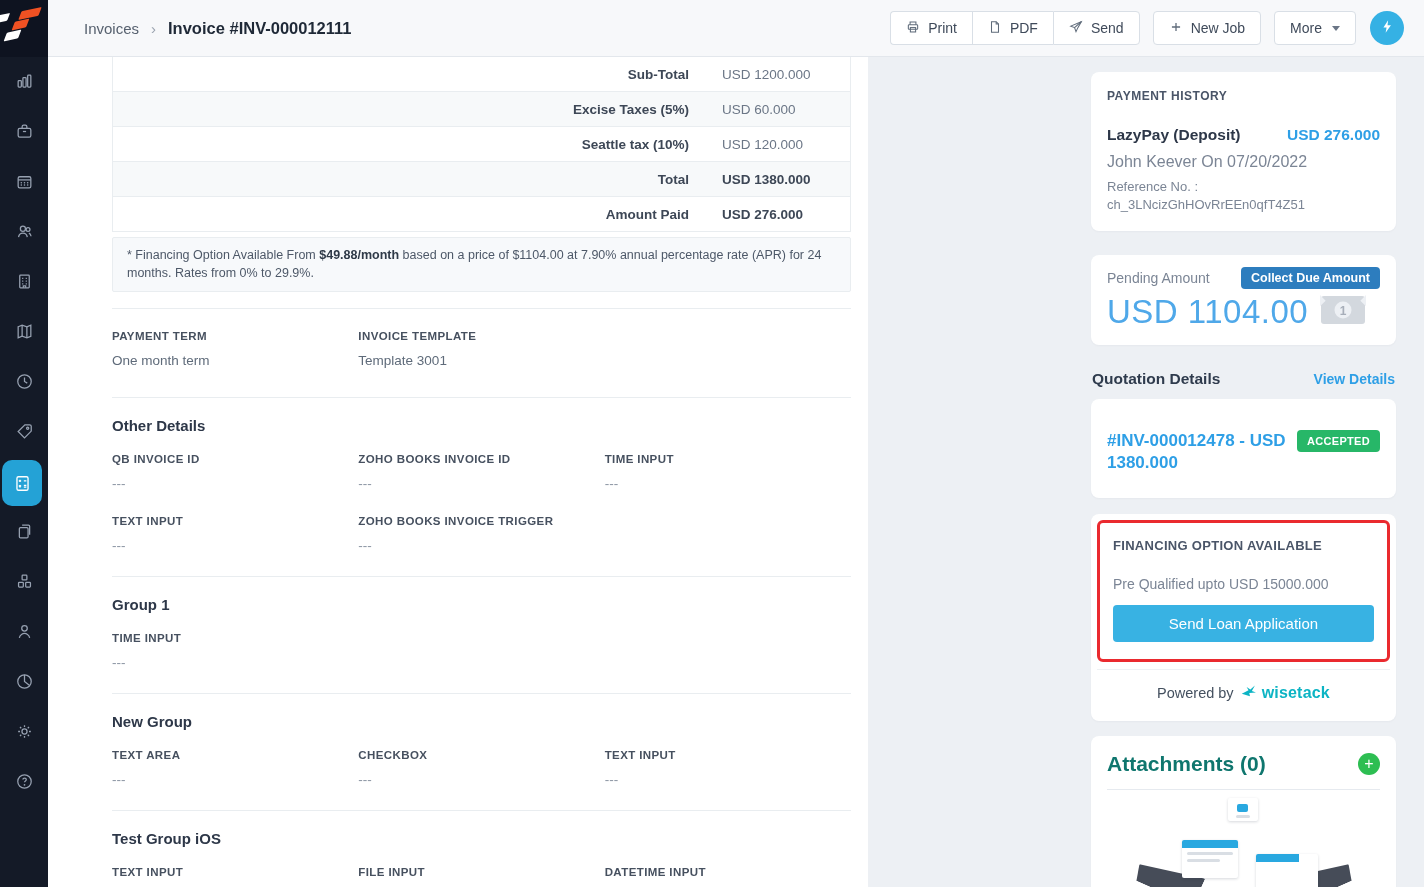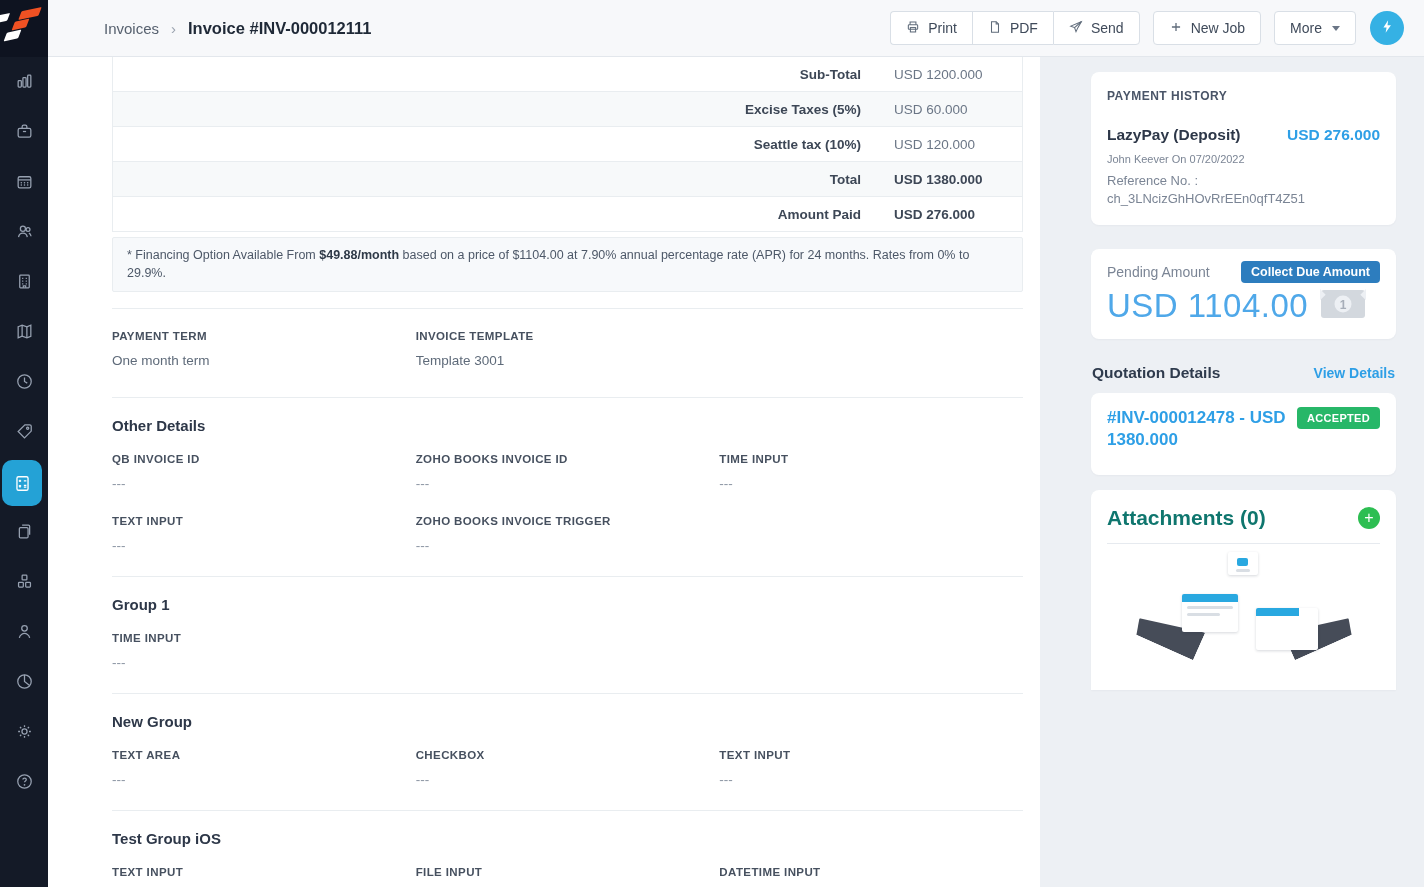--- a/index.html
+++ b/index.html
@@ -14,38 +14,38 @@
   .lg2 { left:14px; top:20px; width:13px; height:9px; background:#f05123; }
   .lg3 { left:6px;  top:31px; width:13px; height:9px; background:#ffffff; }
   .lg4 { left:-2px; top:14px; width:10px; height:8px; background:#ffffff; }
   .nav { padding-top:1px; }
   .nav-item { width:48px; height:50px; display:flex; align-items:center; justify-content:center; color:#97a1b1; cursor:pointer; }
   .nav-item svg { width:19px; height:19px; }
   .nav-item.active { justify-content:center; }
   .nav-item.active .pill { width:40px; height:46px; background:#24a2d6; border-radius:10px; display:flex; align-items:center; justify-content:center; color:#ffffff; margin-left:-4px; }
 
   
-  .topbar { position:absolute; left:48px; top:0; right:0; height:57px; background:#f7f8fa; border-bottom:1px solid #e3e7ec; display:flex; align-items:center; padding:0 20px 0 56px; z-index:4; }
+  .topbar { position:absolute; left:48px; top:0; right:0; height:57px; background:#f7f8fa; border-bottom:1px solid #e3e7ec; display:flex; align-items:center; padding:0 20px 0 36px; z-index:4; }
   .crumb-section { font-size:15px; color:#57616f; cursor:pointer; }
   .crumb-sep { margin:0 12px; color:#9aa3af; font-size:15px; }
   .crumb-current { font-size:16.5px; font-weight:700; color:#1f2937; }
   .actions { margin-left:auto; display:flex; align-items:center; }
   .btn { display:inline-flex; align-items:center; gap:8px; height:34px; padding:0 15px; background:#fff; border:1px solid #d9dfe6; color:#3f4a5a; font-size:14px; cursor:pointer; white-space:nowrap; }
   .btn svg { width:14px; height:14px; color:#5f6b7a; }
   .btn-group { display:flex; }
   .btn-group .btn { border-radius:0; border-right-width:0; }
   .btn-group .btn:first-child { border-radius:4px 0 0 4px; }
   .btn-group .btn:last-child { border-radius:0 4px 4px 0; border-right-width:1px; }
   .btn.single { border-radius:4px; margin-left:13px; }
   .caret { width:0; height:0; border-left:4px solid transparent; border-right:4px solid transparent; border-top:5px solid #6b7686; margin-left:2px; }
   .bolt-btn { width:34px; height:34px; border-radius:50%; background:#35b1e4; border:none; margin-left:14px; display:flex; align-items:center; justify-content:center; cursor:pointer; }
   .bolt-btn svg { width:15px; height:15px; fill:#fff; }
 
   
-  .main { position:absolute; left:48px; top:57px; width:992px; bottom:0; background:#ffffff; overflow:hidden; }
+  .main { position:absolute; left:48px; top:57px; width:820px; bottom:0; background:#ffffff; overflow:hidden; }
   .content { padding:0 17px 0 64px; }
 
   .totals { border-left:1px solid #e9edf0; border-right:1px solid #e9edf0; }
   .trow { display:flex; align-items:center; height:35px; border-bottom:1px solid #e9edf0; }
   .trow.alt { background:#f7f9fa; }
   .tlabel { flex:1; text-align:right; padding-right:33px; font-size:13.5px; font-weight:700; color:#3d4756; }
   .tvalue { width:128px; font-size:13.5px; color:#6b7686; }
   .trow.emph .tvalue { font-weight:700; color:#3d4756; }
 
   .note { margin-top:5px; background:#f7f9fb; border:1px solid #e9edf0; border-radius:2px; padding:9px 14px; font-size:12.5px; color:#4d5868; line-height:1.4; }
@@ -66,35 +66,35 @@
   
   .rail { position:absolute; left:1040px; top:57px; right:0; bottom:0; background:#edf0f4; padding:15px 28px 0 51px; overflow:hidden; }
   .card { background:#fff; border-radius:8px; box-shadow:0 1px 2px rgba(40,50,70,.04); }
 
   .ph-card { padding:17px 16px 18px; }
   .ph-title { font-size:12px; font-weight:700; letter-spacing:.5px; color:#4a5568; }
   .ph-entry { margin-top:23px; }
   .ph-row { display:flex; justify-content:space-between; align-items:baseline; }
   .ph-method { font-size:15.5px; font-weight:700; color:#2d3748; }
   .ph-amount { font-size:15.5px; font-weight:700; color:#2e9fe6; }
-  .ph-sub { margin-top:9px; font-size:11px; color:#7b8595; }
+  .ph-sub { margin-top:9px; font-size:16px; color:#7b8595; }
   .ph-ref { margin-top:7px; font-size:13px; color:#7b8595; line-height:1.35; word-break:break-all; }
 
   .pend-card { margin-top:24px; padding:12px 16px 14px;text-align:center; }
   .pend-row { display:flex; justify-content:space-between; align-items:center; }
   .pend-label { font-size:14px; color:#7b8595; }
   .pend-badge { background:#2d7dbe; color:#fff; font-size:12.5px; font-weight:700; border-radius:4px; padding:4px 10px; cursor:pointer; }
   .pend-amt-row { display:flex; align-items:center; gap:12px; margin-top:4px; }
   .pend-amount { font-size:33px; color:#4fa8e9; letter-spacing:.5px; }
 
   .quote-head { display:flex; justify-content:space-between; align-items:center; margin-top:25px; padding:0 1px; }
   .quote-title { font-size:15.5px; font-weight:700; color:#2f3b4d; }
   .quote-link { font-size:14px; font-weight:700; color:#2e9fe6; cursor:pointer; }
   .quote-card { margin-top:11px; }
-  .quote-top { padding:14px 16px 24px; display:flex; justify-content:space-between; align-items:flex-start; }
+  .quote-top { padding:31px 16px 24px; display:flex; justify-content:space-between; align-items:flex-start; }
   .quote-no { font-size:17px; font-weight:700; color:#2e9fe6; line-height:1.3; width:180px; cursor:pointer; }
   .badge-accepted { background:#27b768; color:#fff; font-size:11px; font-weight:700; border-radius:4px; padding:5px 10px; letter-spacing:.3px; }
   .quote-foot { border-top:1px solid #eceff3; padding:11px 16px; display:flex; justify-content:space-between; align-items:center; font-size:13.5px; color:#7b8595; }
   .qf-item { display:flex; align-items:center; gap:6px; }
   .qf-item svg { width:13px; height:13px; color:#8a94a2; }
 
   .fin-card { margin-top:16px; padding:6px; }
   .fin-box { border:3px solid #ea2a2f; border-radius:6px; padding:15px 13px 17px; }
   .fin-title { font-size:13px; font-weight:700; color:#4a5568; letter-spacing:.3px; }
   .fin-prequal { margin-top:23px; font-size:14px; color:#7b8595; }
@@ -435,20 +435,36 @@
     <span class="quote-link">View Details</span>
   </div>
 
   <div class="card quote-card">
     <div class="quote-top">
       <span class="quote-no">#INV-000012478 - USD 1380.000</span>
       <span class="badge-accepted">ACCEPTED</span>
     </div>
   </div>
 
+  <div class="card fin-card">
+    <div class="fin-box">
+      <div class="fin-title">FINANCING OPTION AVAILABLE</div>
+      <div class="fin-prequal">Pre Qualified upto USD 15000.000</div>
+      <button class="fin-btn">Send Loan Application</button>
+    </div>
+    <div class="powered">
+      <span class="powered-label">Powered by</span>
+      <span class="wisetack">
+          <span><svg viewBox="0 0 24 20">
+              <path d="M1 13.5L10 9 7.5 4.5 12.5 8 18.5 2.5 14.5 10 20 12 11 12.5 12 17z"></path>
+            </svg></span>
+          <span>wisetack</span>
+        </span>
+    </div>
+  </div>
 
   <div class="card attach-card">
     <div class="attach-head">
       <span class="attach-title">Attachments (0)</span>
       <button class="plus-btn">
           <span>+</span>
         </button>
     </div>
     <div class="attach-div"></div>
     <div class="illus">

